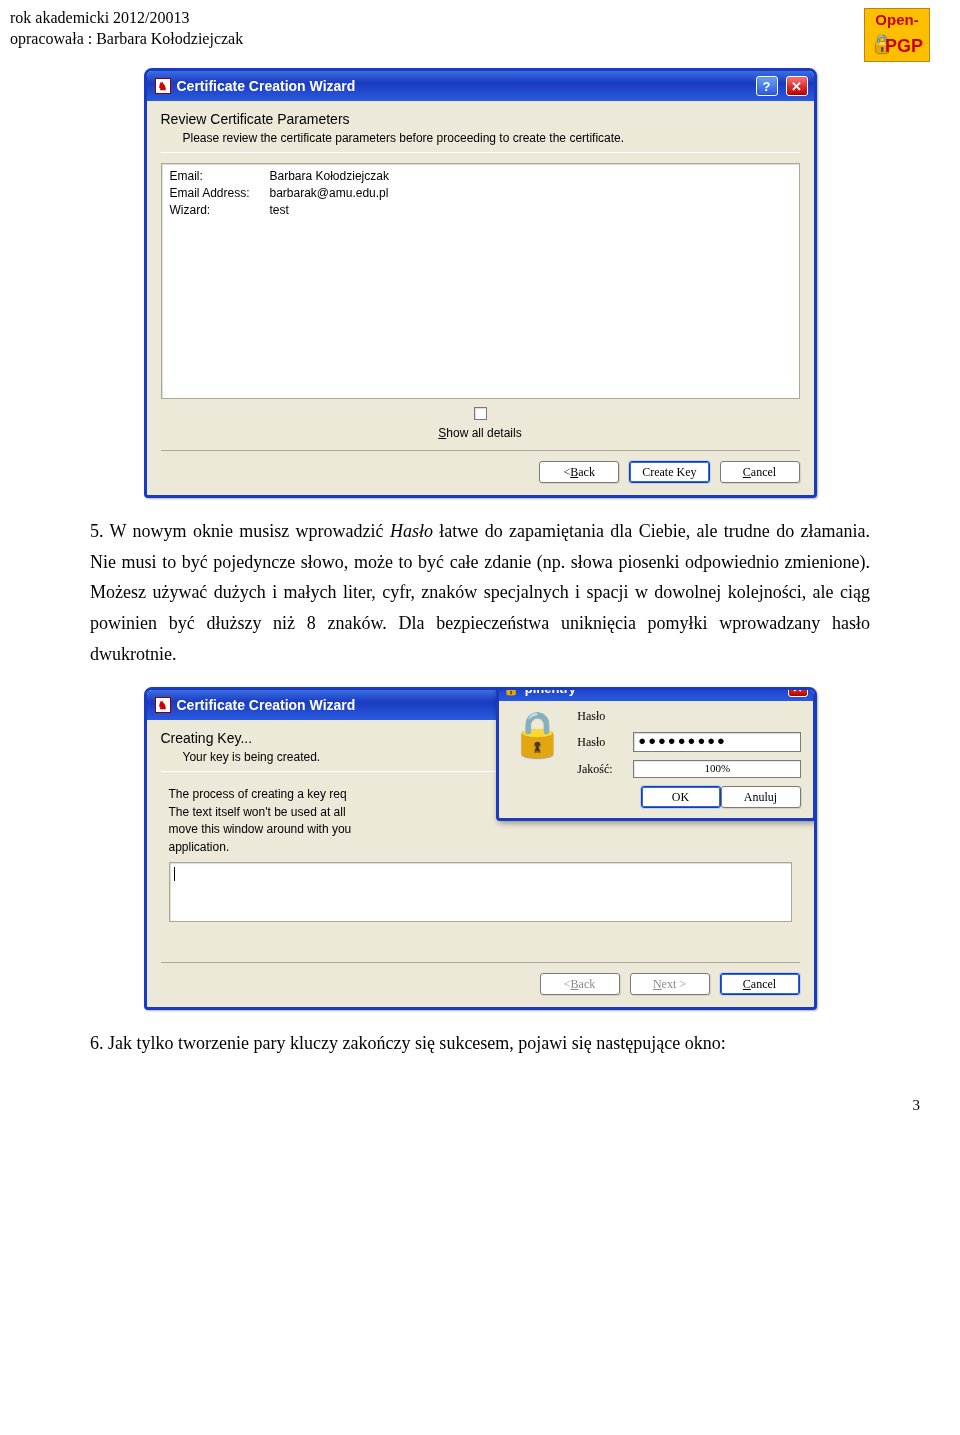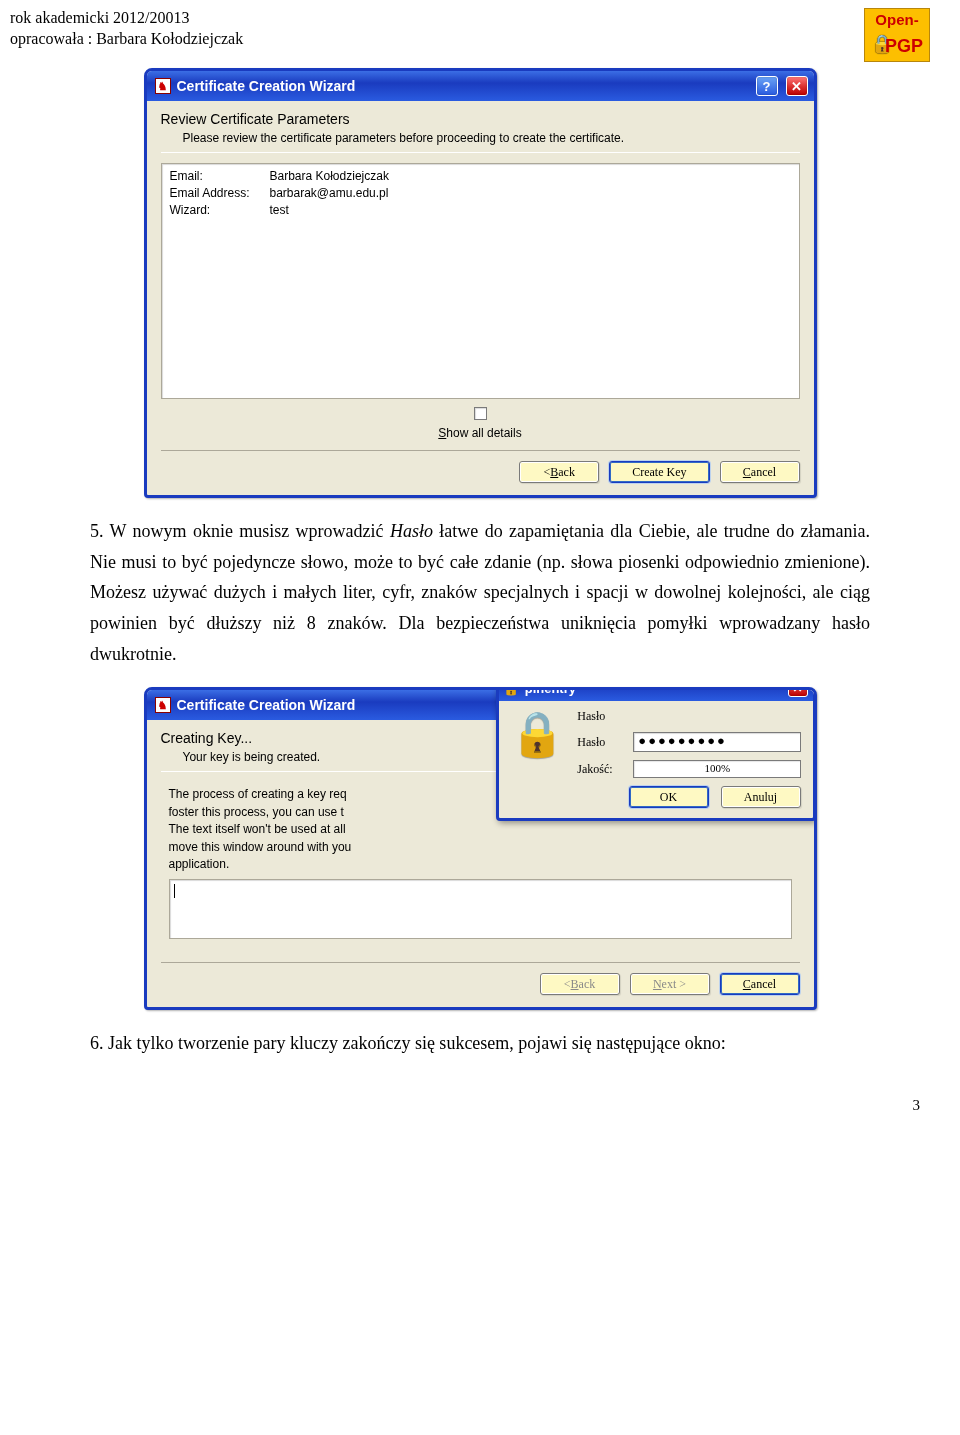--- a/index.html
+++ b/index.html
@@ -88,22 +88,22 @@
   }
   .review-row { display:flex; gap:4px; line-height:1.4; }
   .review-label { width: 96px; }
   .show-row { display:flex; align-items:center; gap:6px; margin-top:8px;flex-direction:column; }
   .checkbox {
     width:13px;height:13px;border:1px solid #7a7a7a;background:#fff;
     box-shadow: inset 1px 1px 1px rgba(0,0,0,.15);
   }
   .dlg-buttons { display:flex; justify-content:flex-end; gap:10px; border-top:1px solid #aca899; padding-top:10px; margin-top:10px; }
   .xp-btn {
-    min-width:80px; height:22px; padding:0 22px;
-    background:#fef9c3; border:1px solid #7a7a7a; border-radius:3px;
+    min-width:80px; height:22px; padding:0 12px;
+    background:#ffffff; border:1px solid #7a7a7a; border-radius:3px;
     font-size:12px; font-family:Tahoma; color:#000;
     box-shadow: inset 0 0 0 1px #fff, 1px 1px 1px rgba(0,0,0,.1);
     display:inline-flex;align-items:center;justify-content:center;
   }
   .xp-btn .u { text-decoration: underline; }
   .xp-btn.default { box-shadow: inset 0 0 0 1px #316ac5, 0 0 0 1px #bcd2ee; border-color:#1a3bbf; }
 
   .creating-text { padding:4px 8px; height:170px; font-size:12px; line-height:1.45; }
   .cursor-box {
     margin-top:6px; background:#fff; border:1px solid #aca899;
@@ -136,21 +136,21 @@
     box-shadow: inset 1px 1px 1px rgba(0,0,0,.15);
     padding:0 4px; font-size:13px; letter-spacing:2px; font-family:Arial;
   }
   .quality {
     flex:1; height:18px; border:1px solid #7a7a7a; background:#fff;
     display:flex; gap:18px; padding:2px; position:relative;
     box-shadow: inset 1px 1px 1px rgba(0,0,0,.1);
   }
   .qseg { flex:1; background:linear-gradient(#6cdc4a,#2fa81a); }
   .qlabel { position:absolute; left:0; right:0; text-align:center; font-size:11px; top:1px; }
-  .pin-btns { display:flex; justify-content:flex-end; gap:12px; margin-top:8px; }
+  .pin-btns { display:flex; justify-content:flex-end; margin-top:8px; }
   .page-num { text-align:right; padding:20px 40px 0 0; font-family:"Times New Roman",serif; font-size:15px; }
   .disabled { color:#8a8a8a; }
 </style>
 </head>
 <body>
 
 <div class="page-header">
   <div class="header-text">
     <div>rok akademicki 2012/20013</div>
     <div>opracowała : Barbara Kołodziejczak</div>
@@ -216,21 +216,20 @@
     <div class="title-btn help-btn">?</div>
     <div class="title-btn close-btn">✕</div>
   </div>
   <div class="dlg-body overlay-host">
     <div class="section-title">Creating Key...</div>
     <div class="section-sub">Your key is being created.</div>
     <div class="hr"></div>
 
     <div class="creating-text">
       <div>The process of creating a key req</div>
-      <div>foster this process, you can use t</div>
       <div>The text itself won't be used at all</div>
       <div>move this window around with you</div>
       <div>application.</div>
       <div class="cursor-box"><span class="cursor"></span></div>
     </div>
 
     <div class="pinentry">
       <div class="pin-title">
         <span style="font-size:13px">🔒</span>
         <span>pinentry</span>

